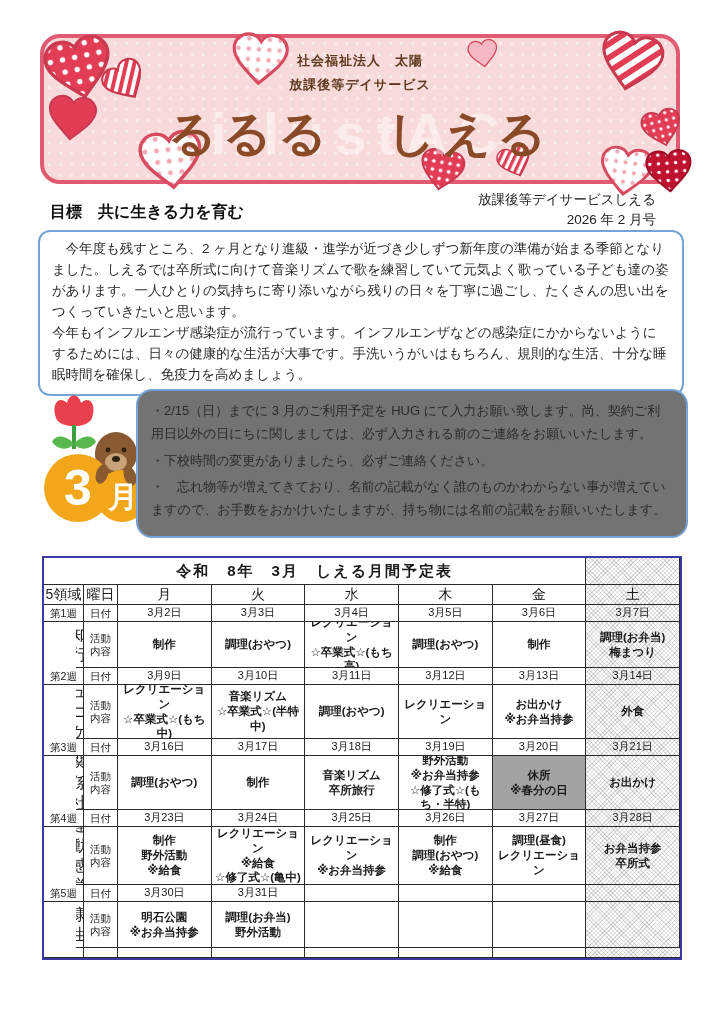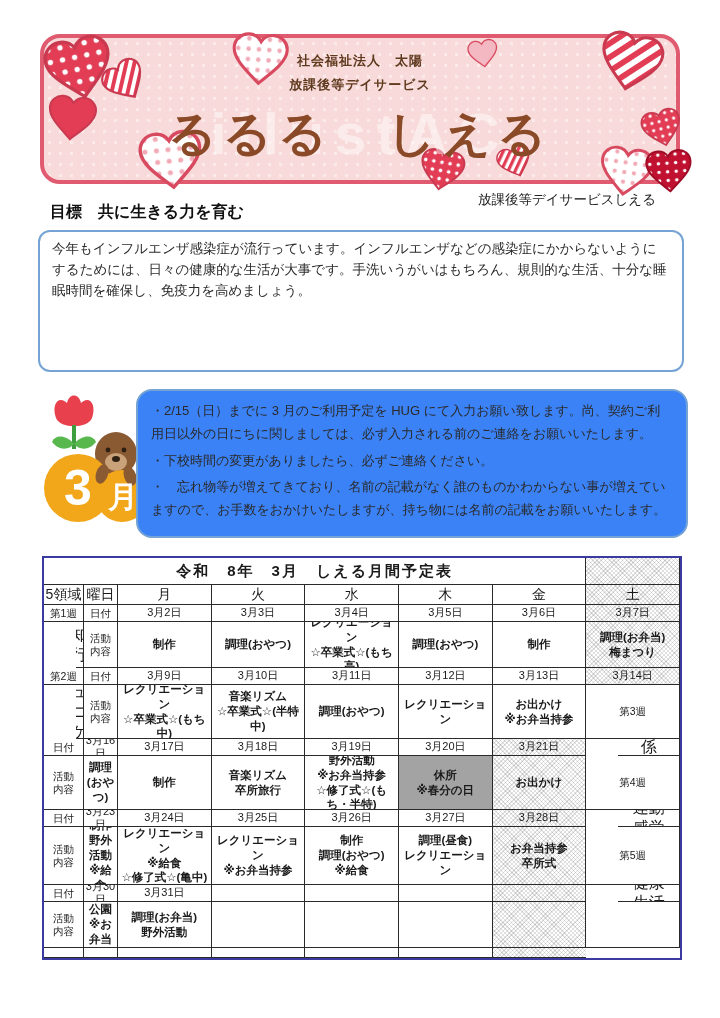--- a/index.html
+++ b/index.html
@@ -23,21 +23,21 @@
   #issue-block{position:absolute;right:64px;top:190px;text-align:right;font-size:13.5px;line-height:1.5;color:#222;}
 
   
   #intro-box{position:absolute;left:38px;top:230px;width:618px;min-height:122px;
     border:2px solid #74a3d4;border-radius:12px;background:#fff;padding:7px 12px 9px 12px;}
   #intro-box p{margin:0;font-size:13.5px;line-height:1.55;white-space:pre-line;color:#2a2a2a;}
 
   
   #month-icon{position:absolute;left:40px;top:388px;width:110px;height:138px;}
   #notice-box{position:absolute;left:136px;top:389px;width:522px;min-height:118px;
-    border:2px solid #74a3d4;border-radius:16px;background:#3b82f6;padding:9px 13px 10px 13px;}
+    border:2px solid #74a3d4;border-radius:16px;background:#737373;padding:9px 13px 10px 13px;}
   #notice-box p{margin:0 0 4px 0;font-size:13px;line-height:1.75;color:#2a2a2a;}
 
   
   #schedule{position:absolute;left:42px;top:556px;width:640px;
     display:grid;grid-template-columns:40px 34px repeat(6,1fr);
     grid-template-rows:27px 20px 17px 46px 17px 54px 17px 54px 17px 58px 17px 46px 10px;
     border:2px solid #3a3aa0;background:#fff;box-sizing:border-box;}
   .cell{border-right:1px solid #2a2a2a;border-bottom:1px solid #2a2a2a;
     display:flex;align-items:center;justify-content:center;text-align:center;
     font-size:11px;line-height:1.2;white-space:pre-line;overflow:hidden;box-sizing:border-box;}
@@ -120,23 +120,25 @@
   <svg class="heart" viewBox="0 0 32 29" style="left:420px;top:150px;width:44px;height:40px;transform:rotate(10deg)">
       <use href="#heartpath" fill="url(#p-dotwhite)" stroke="#c93a50" stroke-width="1.4"></use>
     </svg>
   <svg class="heart" viewBox="0 0 32 29" style="left:498px;top:146px;width:34px;height:31px;transform:rotate(-20deg)">
       <use href="#heartpath" fill="url(#p-stripe)" stroke="#c93a50" stroke-width="1.4"></use>
     </svg>
 
   <div id="goal">目標　共に生きる力を育む</div>
   <div id="issue-block">
     <div>放課後等デイサービスしえる</div>
+    <div>2026 年 2 月号</div>
   </div>
 
   <div id="intro-box">
+    <p>　今年度も残すところ、2 ヶ月となり進級・進学が近づき少しずつ新年度の準備が始まる季節となりました。しえるでは卒所式に向けて音楽リズムで歌を練習していて元気よく歌っている子ども達の姿があります。一人ひとりの気持ちに寄り添いながら残りの日々を丁寧に過ごし、たくさんの思い出をつくっていきたいと思います。</p>
     <p>今年もインフルエンザ感染症が流行っています。インフルエンザなどの感染症にかからないようにするためには、日々の健康的な生活が大事です。手洗いうがいはもちろん、規則的な生活、十分な睡眠時間を確保し、免疫力を高めましょう。</p>
   </div>
 
   <svg id="month-icon" viewBox="0 0 110 138">
 
     <path d="M16 30 C11 16 19 7 27 15 C29 5 39 5 41 15 C49 7 57 16 52 30 C48 41 20 41 16 30 Z" fill="#e8404d"></path>
     <rect x="32" y="37" width="4" height="24" fill="#3f9e3f"></rect>
     <path d="M34 56 C25 46 15 47 12 54 C19 63 29 62 34 56 Z" fill="#58b84e"></path>
     <path d="M34 56 C43 46 53 47 56 54 C49 63 39 62 34 56 Z" fill="#58b84e"></path>
 
@@ -210,20 +212,21 @@
     <div class="cell rowlbl">活動
 内容</div>
     <div class="cell act">レクリエーション
 ☆卒業式☆(もち中)</div>
     <div class="cell act">音楽リズム
 ☆卒業式☆(半特中)</div>
     <div class="cell act">調理(おやつ)</div>
     <div class="cell act">レクリエーション</div>
     <div class="cell act">お出かけ
 ※お弁当持参</div>
+    <div class="cell act hatch">外食</div>
 
     <div class="cell weeklbl">第3週</div>
     <div class="cell rowlbl">日付</div>
     <div class="cell datec">3月16日</div>
     <div class="cell datec">3月17日</div>
     <div class="cell datec">3月18日</div>
     <div class="cell datec">3月19日</div>
     <div class="cell datec">3月20日</div>
     <div class="cell datec hatch">3月21日</div>
     <div class="cell domain">人間関係

